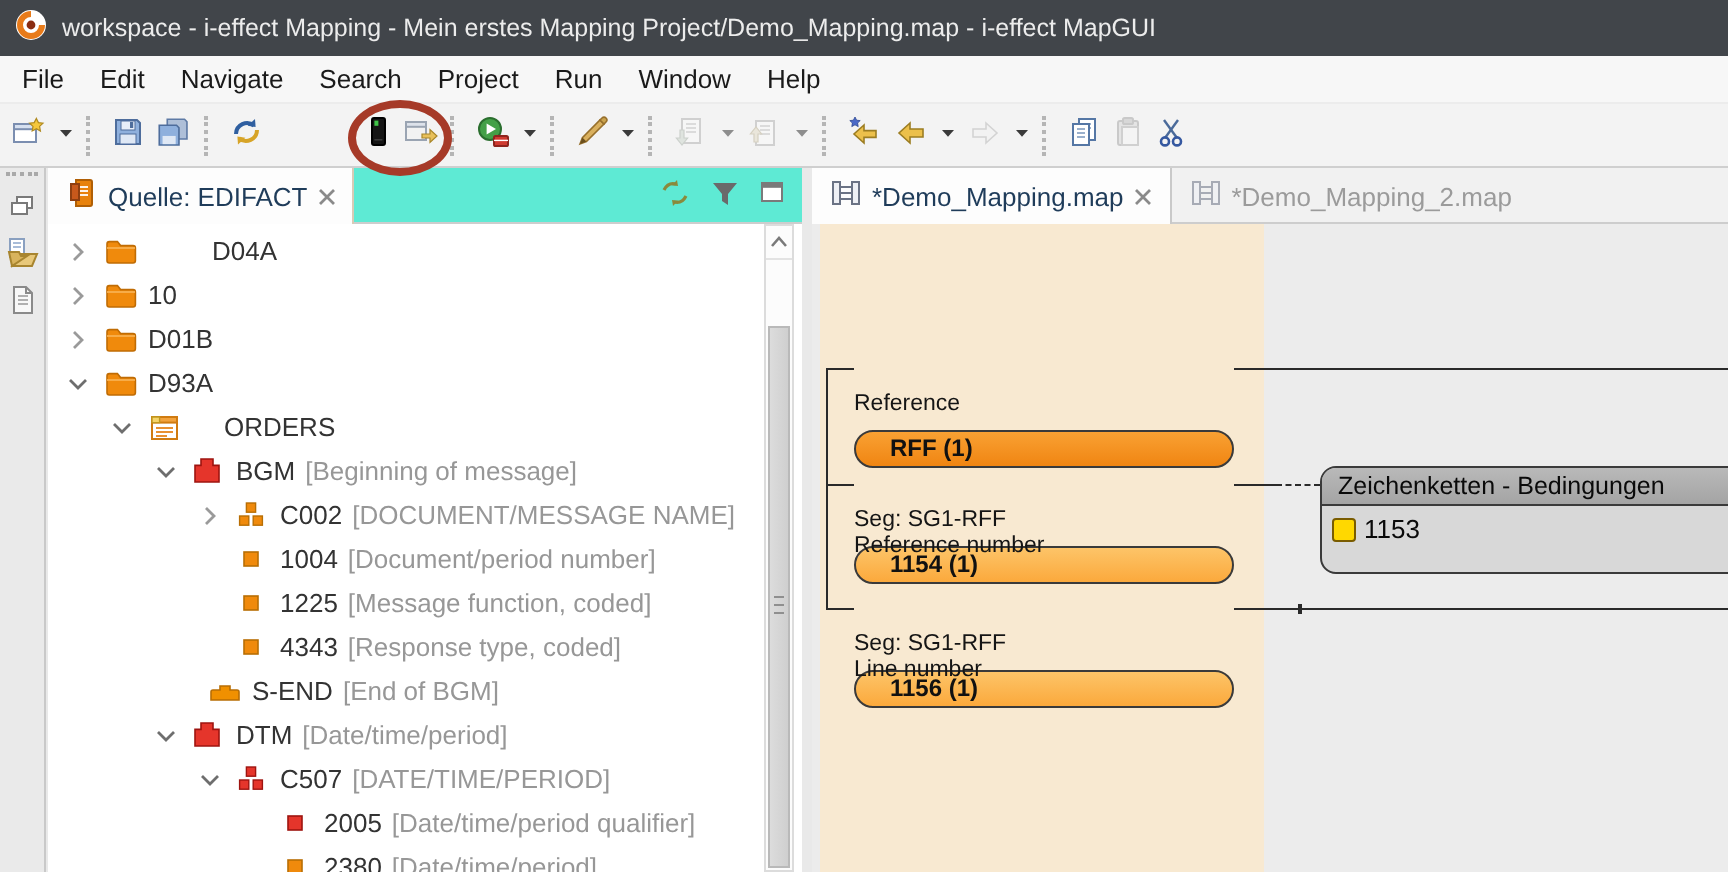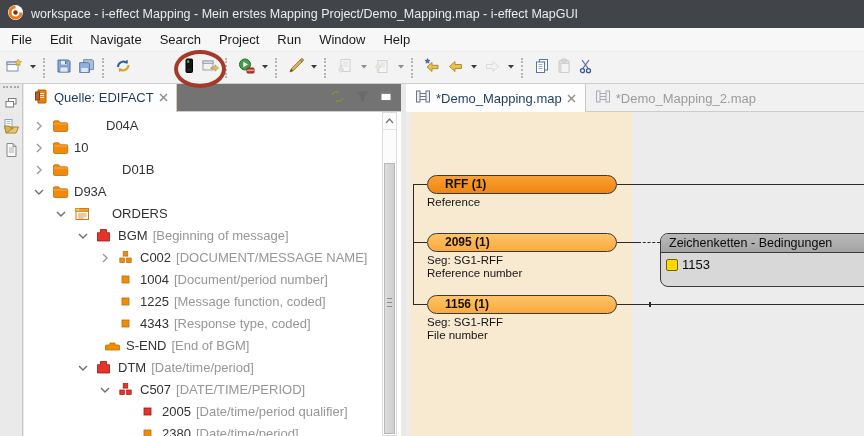--- a/index.html
+++ b/index.html
@@ -23,21 +23,21 @@
   .annotation-circle{position:absolute;left:174px;top:50px;width:44px;height:30px;border-radius:50%;
                      border:4px solid #A63A28;pointer-events:none;z-index:5;}
   
   .main{position:absolute;left:0;top:84px;width:864px;height:352px;background:#e9e9e9;}
   .rail{position:absolute;left:0;top:0;width:23px;height:352px;background:#eaeaea;border-right:1px solid #c9c9c9;box-sizing:border-box;}
   .rail-handle{height:4px;margin:2px 3px 4px 3px;border-top:2px dotted #a9a9a9;}
   .rail-btn{display:flex;justify-content:center;margin:4px 0;}
   
   .panel-header{position:absolute;top:0;height:28px;box-sizing:border-box;border-bottom:1px solid #cdcdcd;}
   .src-panel{position:absolute;left:24px;top:0;width:377px;height:352px;background:#fff;}
-  .src-header{left:0;width:377px;background:#737373;display:flex;align-items:center;}
+  .src-header{left:0;width:377px;background:#5eead4;display:flex;}
   .view-tab{display:flex;align-items:center;gap:5px;background:#fdfdfd;height:28px;padding:0 8px 0 10px;
             border-right:1px solid #d8cbb6;box-sizing:border-box;}
   .view-tab .lbl{color:#1f3c5a;font-size:13px;white-space:nowrap;}
   .hdr-icons{margin-left:auto;display:flex;align-items:center;gap:9px;padding-right:8px;}
   .tree{position:absolute;left:0;top:28px;width:358px;height:324px;background:#fff;overflow:hidden;padding-top:3px;box-sizing:border-box;}
   .tree-row{position:relative;height:22px;white-space:nowrap;}
   .tree-row .chev{position:absolute;top:2px;width:14px;height:18px;}
   .tree-row .ticon{position:absolute;top:3px;width:17px;height:16px;}
   .tree-row .code{position:absolute;top:3px;font-size:13px;color:#333;}
   .tree-row .desc{color:#979797;padding-left:5px;}
@@ -51,21 +51,21 @@
   
   .editor{position:absolute;left:406px;top:0;width:458px;height:352px;background:#ececec;}
   .ed-header{left:0;width:458px;background:#f1f1f1;display:flex;align-items:flex-start;}
   .ed-tab{display:flex;align-items:center;gap:5px;height:28px;padding:0 9px;box-sizing:border-box;}
   .ed-tab.active{background:#fdfdfd;border-right:1px solid #c9c9c9;}
   .ed-tab.active .lbl{color:#1f3c5a;}
   .ed-tab .lbl{font-size:13px;color:#9b9b9b;white-space:nowrap;}
   .canvas{position:absolute;left:0;top:28px;width:458px;height:324px;overflow:hidden;background:#ECECEC;}
   .canvas-left{position:absolute;left:4px;top:0;width:222px;height:324px;background:#F8E9D1;}
   .pill{position:absolute;left:21px;width:190px;height:19px;box-sizing:border-box;border:1.5px solid #3a3a3a;
-        border-radius:10px;font-size:12px;font-weight:bold;color:#111;padding-left:17px;line-height:16px;}
+        border-radius:10px;font-size:12px;font-weight:bold;color:#111;padding-left:17px;line-height:16px;margin-top:40px;}
   .pill.strong{background:linear-gradient(#F9A133,#F08512);}
   .pill.light{background:linear-gradient(#FDC468,#FBA93C);}
   .sublabel{position:absolute;left:21px;font-size:11.5px;color:#151515;line-height:13px;white-space:nowrap;}
   .cline{position:absolute;height:0;border-top:1px solid #2a2a2a;}
   .cline.dashed{border-top-style:dashed;}
   .vline{position:absolute;width:0;border-left:1px solid #2a2a2a;}
   .tick{position:absolute;width:2px;height:5px;background:#2a2a2a;}
   .cond-box{position:absolute;left:254px;top:121px;width:216px;height:54px;box-sizing:border-box;
             border:1.5px solid #3a3a3a;border-radius:8px 0 0 8px;background:#D8D8D8;overflow:hidden;}
   .cond-head{height:19px;background:linear-gradient(#B9B9B9,#A4A4A4);border-bottom:1px solid #3a3a3a;
@@ -350,21 +350,21 @@
             <span class="code" style="left: 50px;">10</span>
           </div>
           <div class="tree-row">
             <span class="chev" style="left: 8px;"><svg width="14" height="18" viewBox="0 0 14 18">
                 <path d="M5,5 l4,4 -4,4" fill="none" stroke="#9a9a9a" stroke-width="1.4"></path>
               </svg></span>
             <span class="ticon" style="left: 28px;"><svg width="17" height="16" viewBox="0 0 17 16">
                 <path d="M1.5,4 q0,-1.2 1.2,-1.2 h4 l1.6,2 h6.2 q1.2,0 1.2,1.2 v6.3 q0,1.2 -1.2,1.2 H2.7 q-1.2,0 -1.2,-1.2z" fill="#F08A0C" stroke="#c06c04" stroke-width="0.8"></path>
                 <path d="M1.5,6 h14" stroke="#f8b050" stroke-width="0.9"></path>
               </svg></span>
-            <span class="code" style="left: 50px; margin-left: 48px;">D01B</span>
+            <span class="code" style="left: 50px;">D01B</span>
           </div>
           <div class="tree-row">
             <span class="chev" style="left: 8px;"><svg width="14" height="18" viewBox="0 0 14 18">
                 <path d="M3,7 l4,4 4,-4" fill="none" stroke="#6e6e6e" stroke-width="1.4"></path>
               </svg></span>
             <span class="ticon" style="left: 28px;"><svg width="17" height="16" viewBox="0 0 17 16">
                 <path d="M1.5,4 q0,-1.2 1.2,-1.2 h4 l1.6,2 h6.2 q1.2,0 1.2,1.2 v6.3 q0,1.2 -1.2,1.2 H2.7 q-1.2,0 -1.2,-1.2z" fill="#F08A0C" stroke="#c06c04" stroke-width="0.8"></path>
                 <path d="M1.5,6 h14" stroke="#f8b050" stroke-width="0.9"></path>
               </svg></span>
             <span class="code" style="left: 50px;">D93A</span>
@@ -501,29 +501,29 @@
           </div>
         </div>
       <div class="canvas">
         <div class="canvas-left"></div>
       <div class="vline" style="left: 7px; top: 72px; height: 120px;"></div>
           <div class="cline" style="left: 7px; top: 72px; width: 14px;"></div>
           <div class="pill strong" style="top: 63px;">RFF (1)</div>
           <div class="sublabel" style="top: 84px;">Reference</div>
           <div class="cline" style="left: 211px; top: 72px; width: 247px;"></div>
           <div class="cline" style="left: 7px; top: 130px; width: 14px;"></div>
-          <div class="pill light" style="top: 121px;">2095 (1)</div>
+          <div class="pill light" style="top: 121px;">1154 (1)</div>
           <div class="sublabel" style="top: 142px;">Seg: SG1-RFF</div>
           <div class="sublabel" style="top: 155px;">Reference number</div>
           <div class="cline" style="left: 211px; top: 130px; width: 21px;"></div>
           <div class="cline dashed" style="left: 232px; top: 130px; width: 22px;"></div>
           <div class="cline" style="left: 7px; top: 192px; width: 14px;"></div>
           <div class="pill light" style="top: 183px;">1156 (1)</div>
           <div class="sublabel" style="top: 204px;">Seg: SG1-RFF</div>
-          <div class="sublabel" style="top: 217px;">File number</div>
+          <div class="sublabel" style="top: 217px;">Line number</div>
           <div class="cline" style="left: 211px; top: 192px; width: 247px;"></div>
           <div class="tick" style="left: 243px; top: 190px;"></div>
           <div class="cond-box">
             <div class="cond-head">Zeichenketten - Bedingungen</div>
             <div class="cond-item">
               <span class="cond-sq"></span>
               <span>1153</span>
             </div>
           </div>
         </div>

